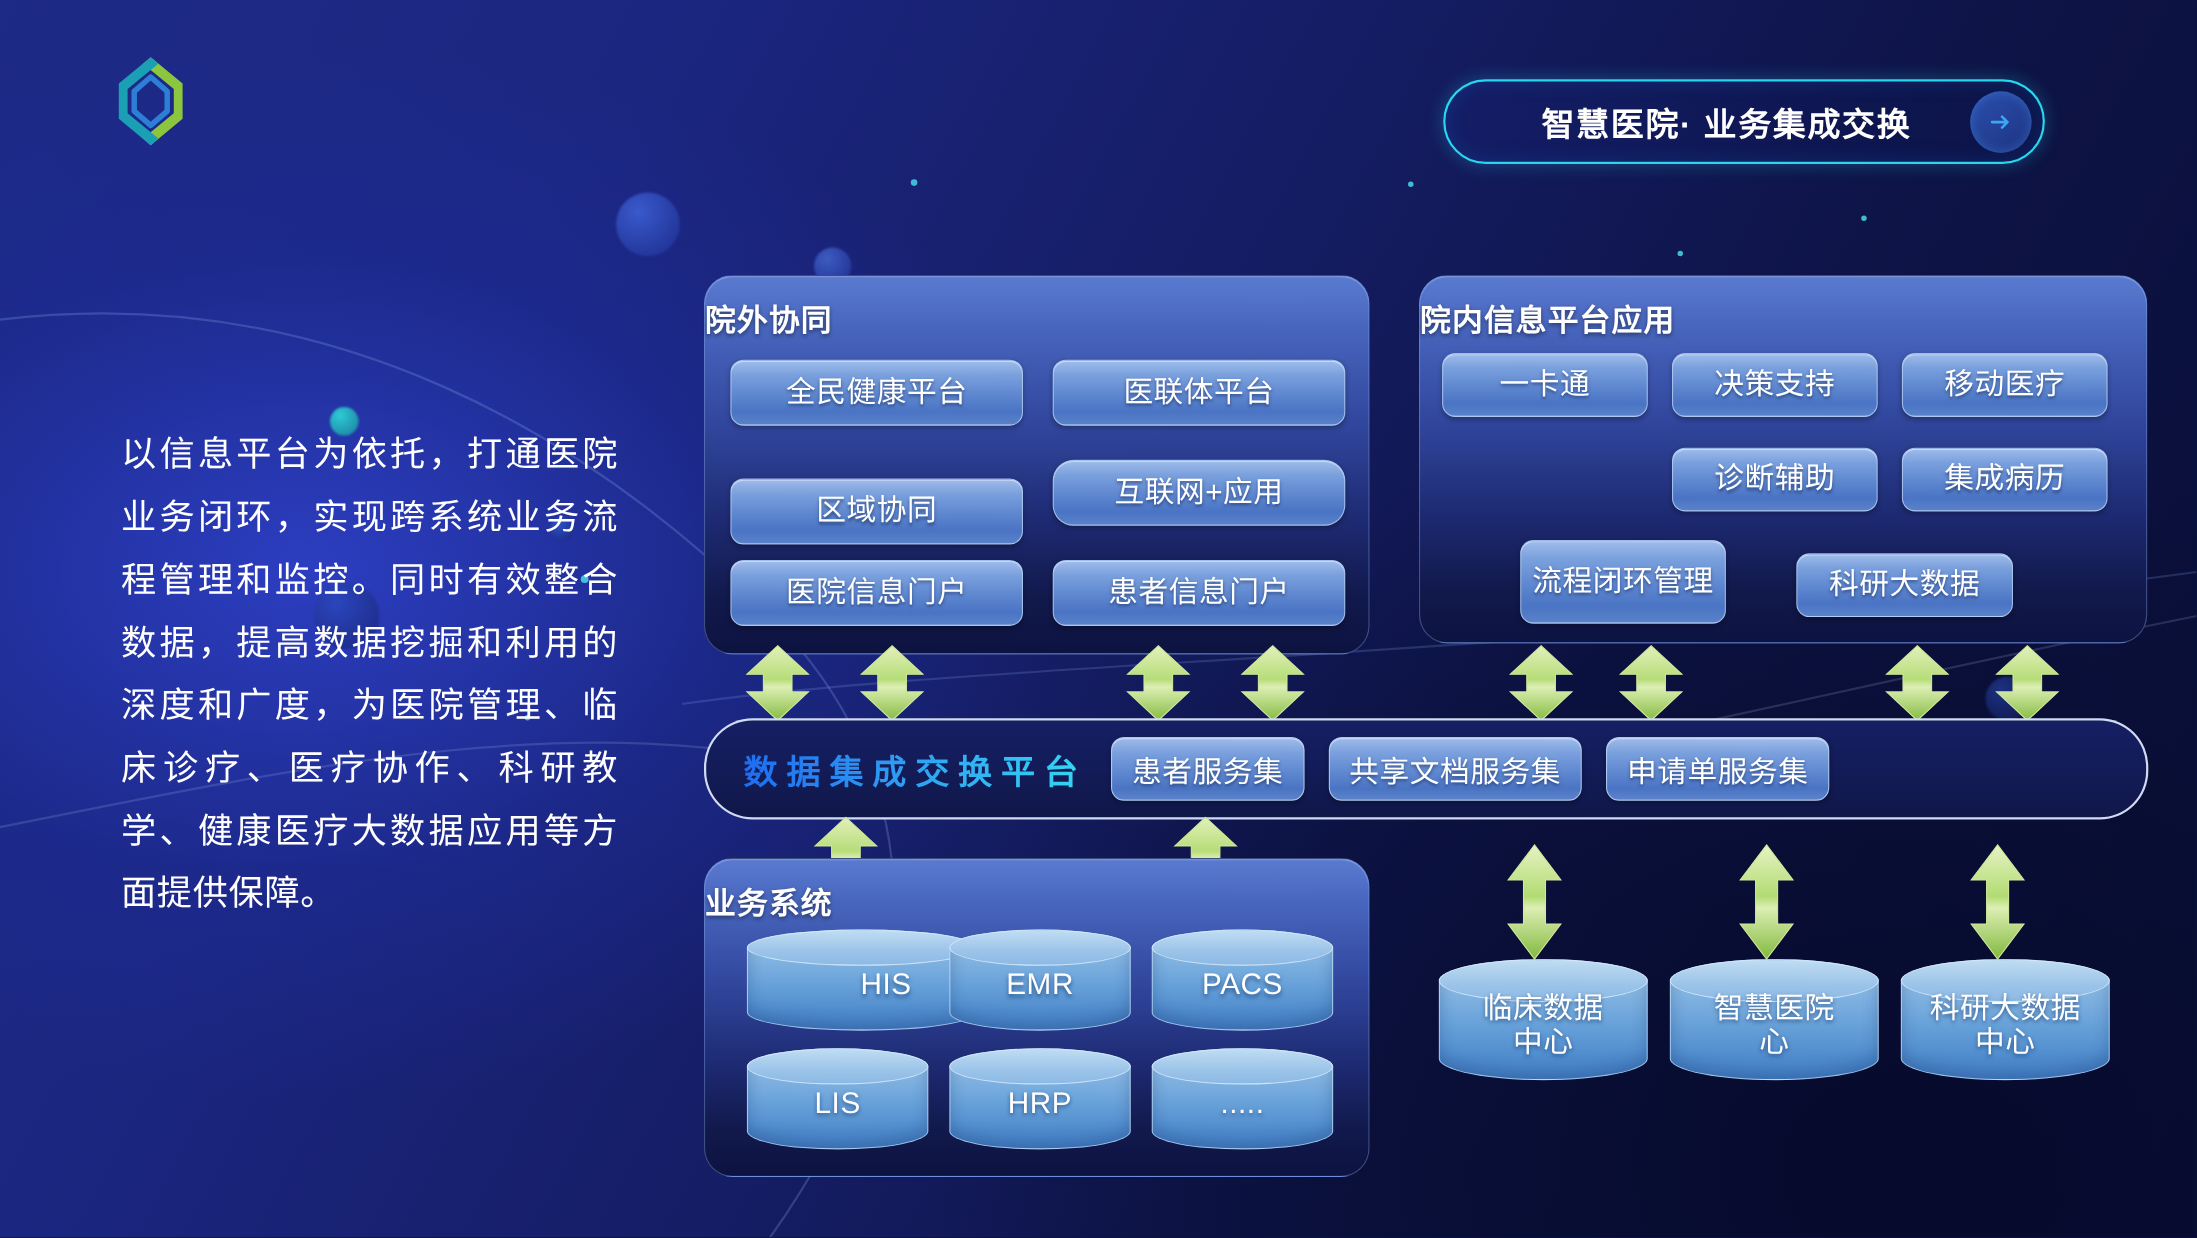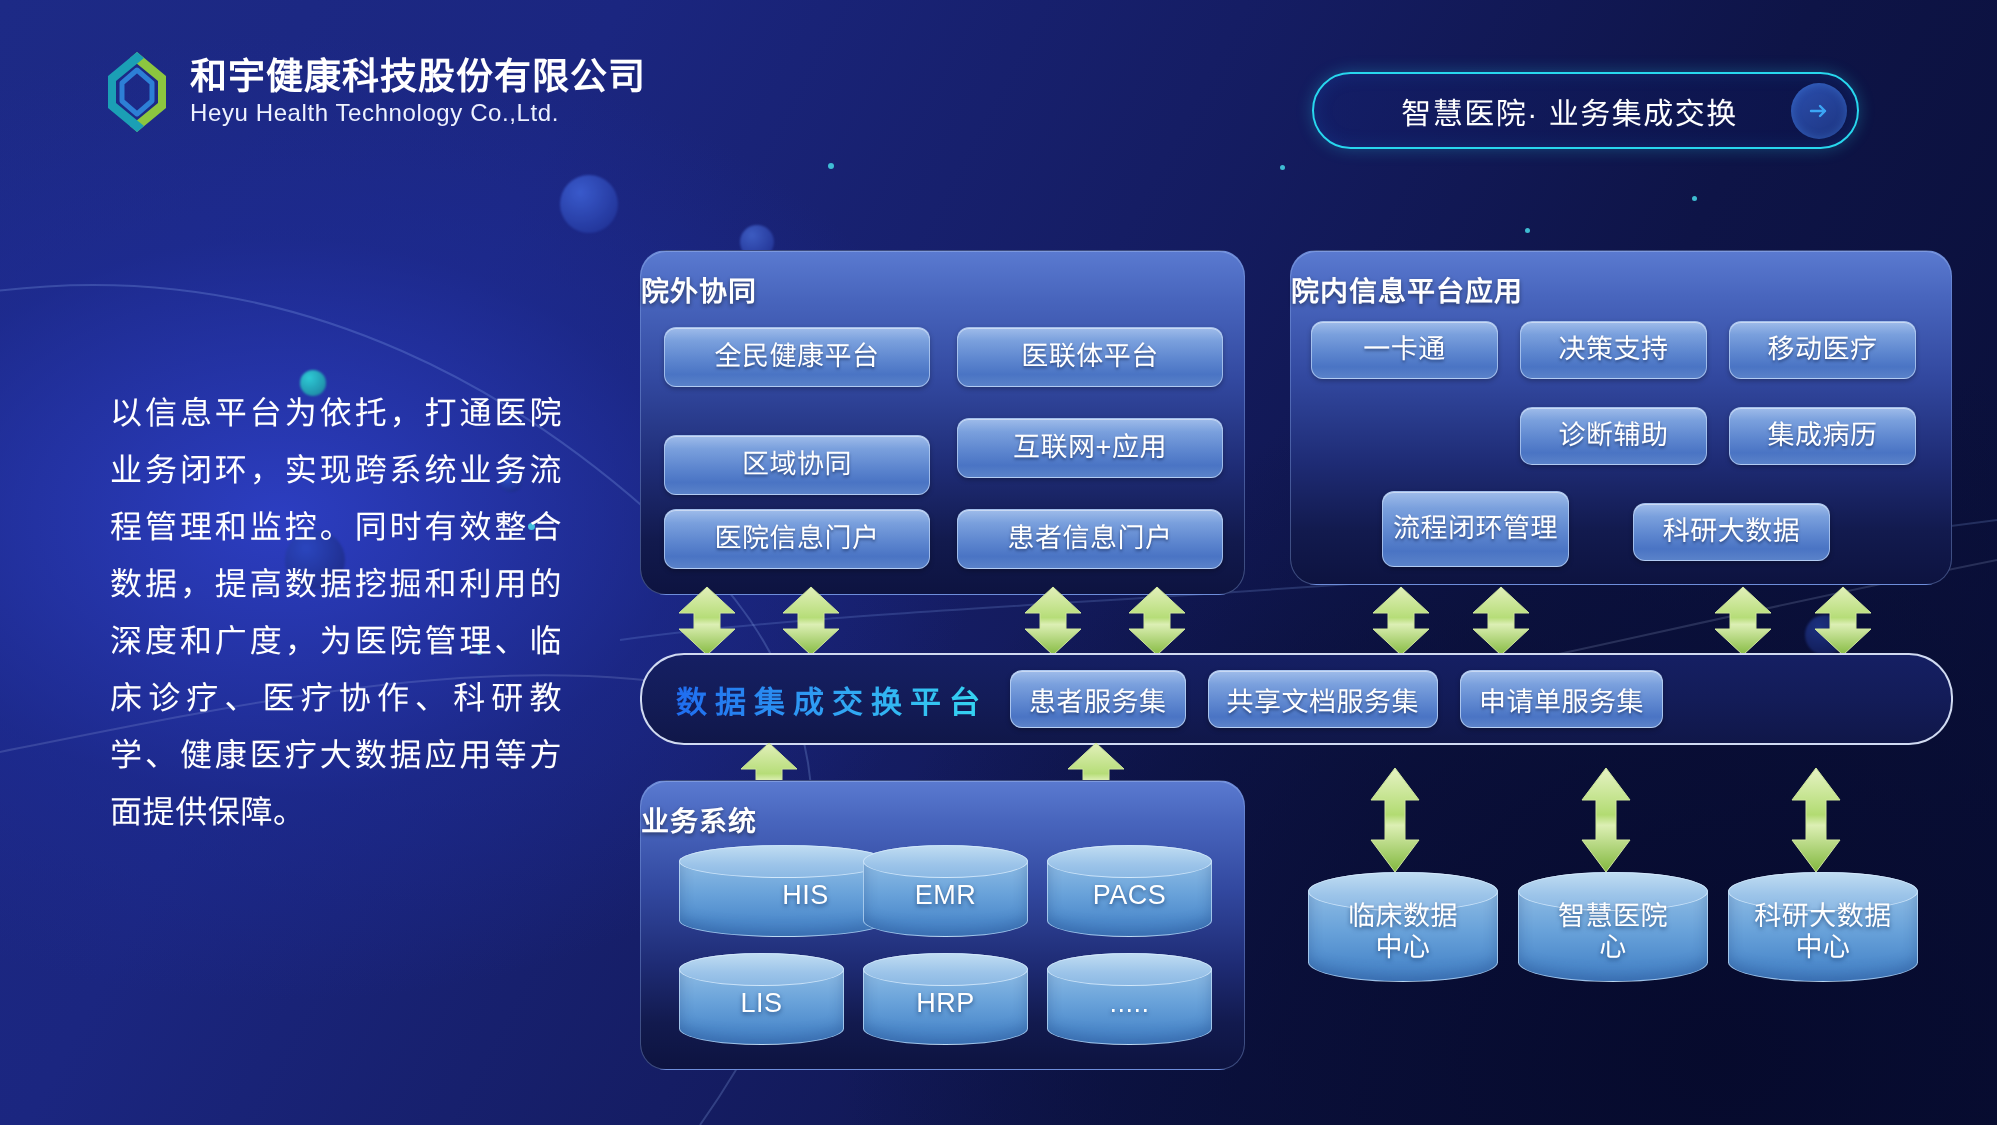--- a/index.html
+++ b/index.html
@@ -31,21 +31,21 @@
 
   .badge{
     position:absolute;right:138px;top:72px;
     width:543px;height:73px;border-radius:40px;
     border:2px solid #28d7ee;
     background:linear-gradient(100deg,rgba(20,32,110,.55),rgba(12,20,74,.75));
     display:flex;align-items:center;
     box-shadow:0 0 16px rgba(40,215,238,.28), inset 0 0 18px rgba(30,120,220,.18);
   }
   .badge-text{
-    flex:1;text-align:center;color:#ffffff;font-size:30px;font-weight:normal;
+    flex:1;text-align:center;color:#ffffff;font-size:30px;font-weight:bold;
     letter-spacing:1.5px;padding-left:34px;white-space:nowrap;
   }
   .badge-btn{
     width:56px;height:56px;border-radius:50%;margin-right:10px;flex:none;
     background:linear-gradient(145deg,#2b4fae,#1d3480);
     display:flex;align-items:center;justify-content:center;
     box-shadow:inset 0 0 10px rgba(80,160,255,.35);
   }
   .badge-btn svg{display:block;}
 
@@ -159,43 +159,39 @@
   <div class="logo-wrap">
     <div class="logo-mark">
       <svg viewBox="0 0 74 92" width="74" height="92">
         <g fill="none" stroke-linejoin="round">
           <path d="M37 6 L66 30 L66 62 L37 86 L30 80 L58 57 L58 35 L30 12 Z" fill="#8cc63f"></path>
           <path d="M37 6 L8 30 L8 62 L37 86 L44 80 L16 57 L16 35 L44 12 Z" fill="#1b9fb5"></path>
           <path d="M37 24 L52 37 L52 55 L37 68 L22 55 L22 37 Z" fill="none" stroke="#2d7fd6" stroke-width="5"></path>
         </g>
       </svg>
     </div>
-    <div class="company">
-      <div class="company-cn">和宇健康科技股份有限公司</div>
-      <div class="company-en">Heyu Health Technology Co.,Ltd.</div>
-    </div>
   </div>
 
   <div class="badge">
     <div class="badge-text">智慧医院· 业务集成交换</div>
     <div class="badge-btn">
       <svg viewBox="0 0 26 26" width="26" height="26">
         <path d="M5 13 H19 M14 8 L19 13 L14 18" fill="none" stroke="#3ba6f5" stroke-width="2.4" stroke-linecap="round" stroke-linejoin="round"></path>
       </svg>
     </div>
   </div>
 
   <div class="lead">以信息平台为依托，打通医院业务闭环，实现跨系统业务流程管理和监控。同时有效整合数据，提高数据挖掘和利用的深度和广度，为医院管理、临床诊疗、医疗协作、科研教学、健康医疗大数据应用等方面提供保障。</div>
 
   <div class="panel" style="left:640px;top:250px;width:603px;height:343px;">
     <div class="panel-title">院外协同</div>
     <div class="chip" style="left:23px;top:76px;width:264px;height:58px;">全民健康平台</div>
     <div class="chip" style="left:316px;top:76px;width:264px;height:58px;">医联体平台</div>
     <div class="chip" style="left:23px;top:184px;width:264px;height:58px;">区域协同</div>
-    <div class="chip" style="left:316px;top:167px;width:264px;height:58px;">互联网+应用</div>
+    <div class="chip" style="left:316px;top:167px;width:264px;height:58px;border-radius:19px;">互联网+应用</div>
     <div class="chip" style="left:23px;top:258px;width:264px;height:58px;">医院信息门户</div>
     <div class="chip" style="left:316px;top:258px;width:264px;height:58px;">患者信息门户</div>
   </div>
 
   <div class="panel" style="left:1290px;top:250px;width:660px;height:333px;">
     <div class="panel-title">院内信息平台应用</div>
     <div class="chip" style="left:20px;top:70px;width:185px;height:56px;">一卡通</div>
     <div class="chip" style="left:229px;top:70px;width:185px;height:56px;">决策支持</div>
     <div class="chip" style="left:438px;top:70px;width:185px;height:56px;">移动医疗</div>
     <div class="chip" style="left:229px;top:156px;width:185px;height:56px;">诊断辅助</div>

